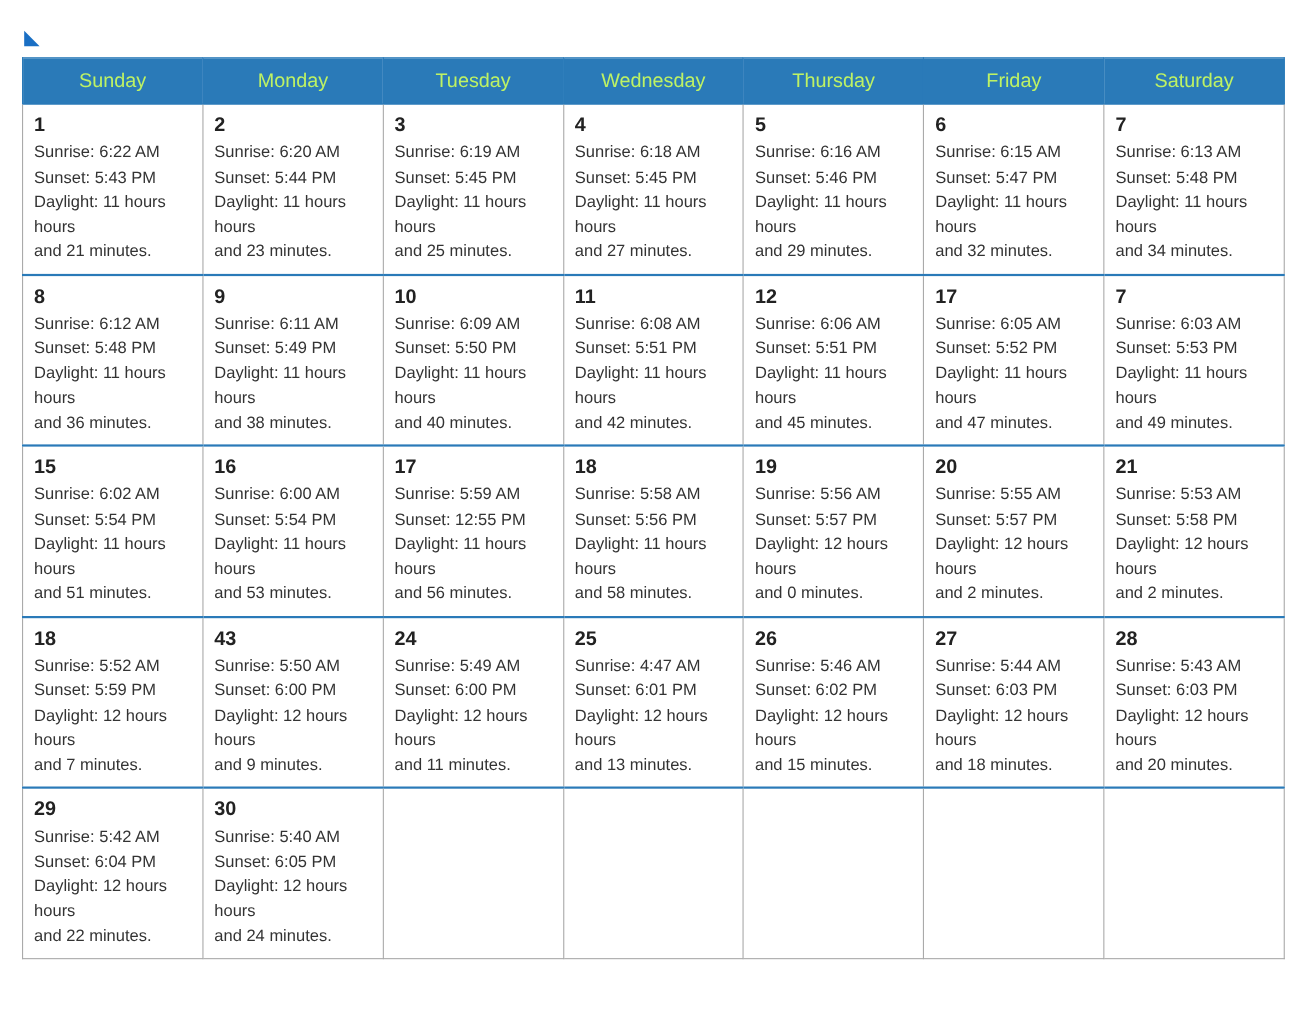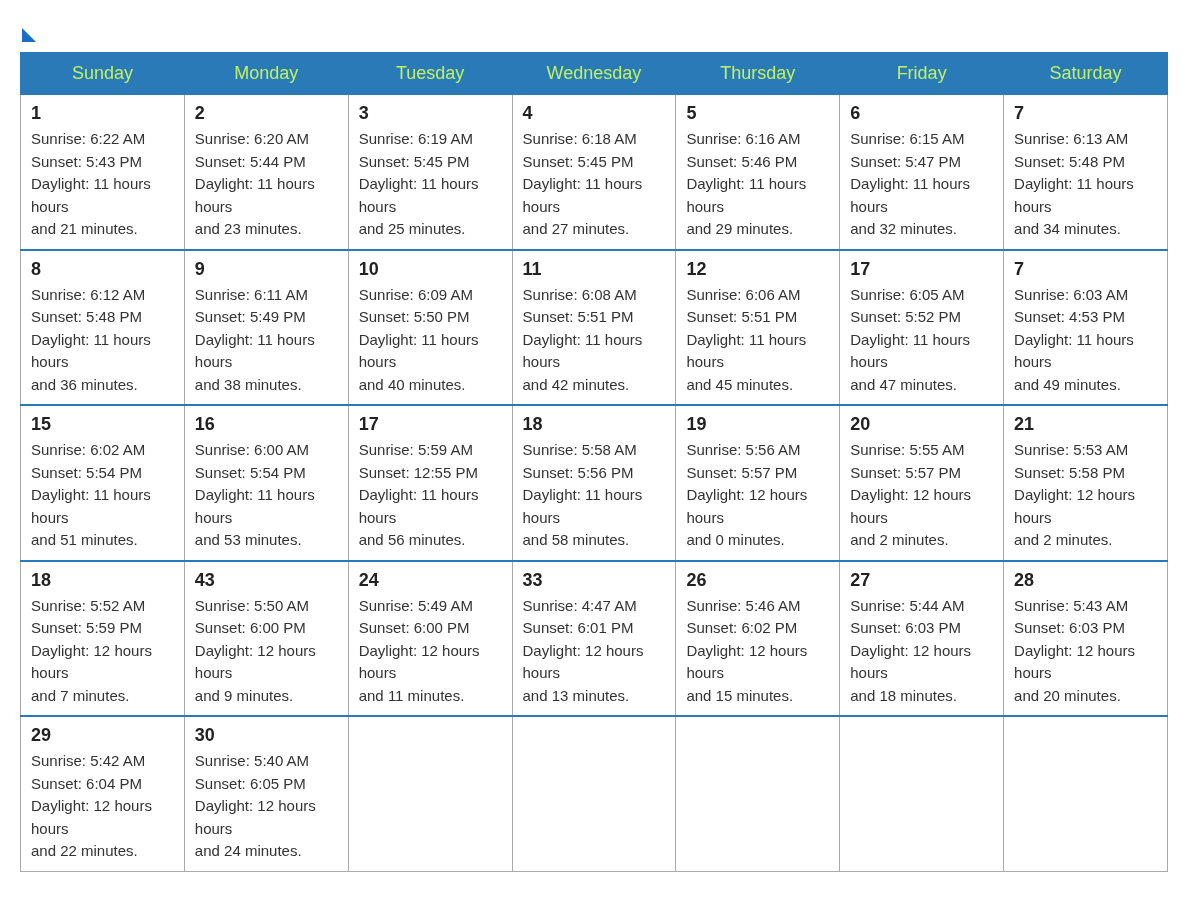--- a/index.html
+++ b/index.html
@@ -189,21 +189,21 @@
         <td>
           <span class="day-number">12</span>
           <div class="day-info"><span>Sunrise: 6:06 AM</span><br><span>Sunset: 5:51 PM</span><br><span>Daylight: 11 hours hours</span><br><span>and 45 minutes.</span></div>
         </td>
         <td>
           <span class="day-number">17</span>
           <div class="day-info"><span>Sunrise: 6:05 AM</span><br><span>Sunset: 5:52 PM</span><br><span>Daylight: 11 hours hours</span><br><span>and 47 minutes.</span></div>
         </td>
         <td>
           <span class="day-number">7</span>
-          <div class="day-info"><span>Sunrise: 6:03 AM</span><br><span>Sunset: 4:53 PM</span><br><span>Daylight: 11 hours hours</span><br><span>and 49 minutes.</span></div>
+          <div class="day-info"><span>Sunrise: 6:03 AM</span><br><span>Sunset: 5:53 PM</span><br><span>Daylight: 11 hours hours</span><br><span>and 49 minutes.</span></div>
         </td>
       </tr>
       <tr class="row-border-top">
         <td>
           <span class="day-number">15</span>
           <div class="day-info"><span>Sunrise: 6:02 AM</span><br><span>Sunset: 5:54 PM</span><br><span>Daylight: 11 hours hours</span><br><span>and 51 minutes.</span></div>
         </td>
         <td>
           <span class="day-number">16</span>
           <div class="day-info"><span>Sunrise: 6:00 AM</span><br><span>Sunset: 5:54 PM</span><br><span>Daylight: 11 hours hours</span><br><span>and 53 minutes.</span></div>
@@ -236,21 +236,21 @@
         </td>
         <td>
           <span class="day-number">43</span>
           <div class="day-info"><span>Sunrise: 5:50 AM</span><br><span>Sunset: 6:00 PM</span><br><span>Daylight: 12 hours hours</span><br><span>and 9 minutes.</span></div>
         </td>
         <td>
           <span class="day-number">24</span>
           <div class="day-info"><span>Sunrise: 5:49 AM</span><br><span>Sunset: 6:00 PM</span><br><span>Daylight: 12 hours hours</span><br><span>and 11 minutes.</span></div>
         </td>
         <td>
-          <span class="day-number">33</span>
+          <span class="day-number">25</span>
           <div class="day-info"><span>Sunrise: 4:47 AM</span><br><span>Sunset: 6:01 PM</span><br><span>Daylight: 12 hours hours</span><br><span>and 13 minutes.</span></div>
         </td>
         <td>
           <span class="day-number">26</span>
           <div class="day-info"><span>Sunrise: 5:46 AM</span><br><span>Sunset: 6:02 PM</span><br><span>Daylight: 12 hours hours</span><br><span>and 15 minutes.</span></div>
         </td>
         <td>
           <span class="day-number">27</span>
           <div class="day-info"><span>Sunrise: 5:44 AM</span><br><span>Sunset: 6:03 PM</span><br><span>Daylight: 12 hours hours</span><br><span>and 18 minutes.</span></div>
         </td>

